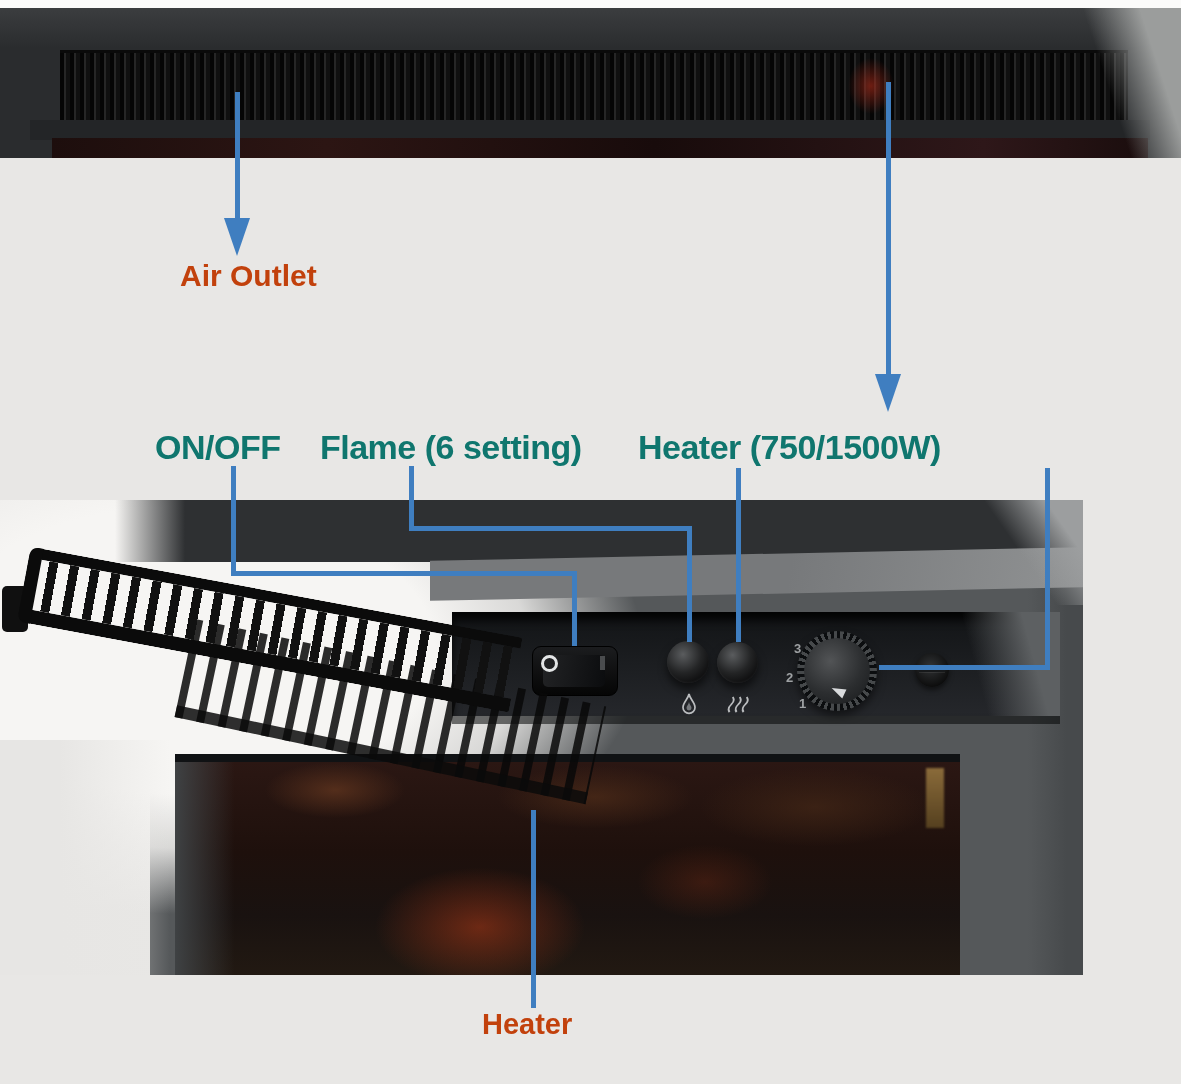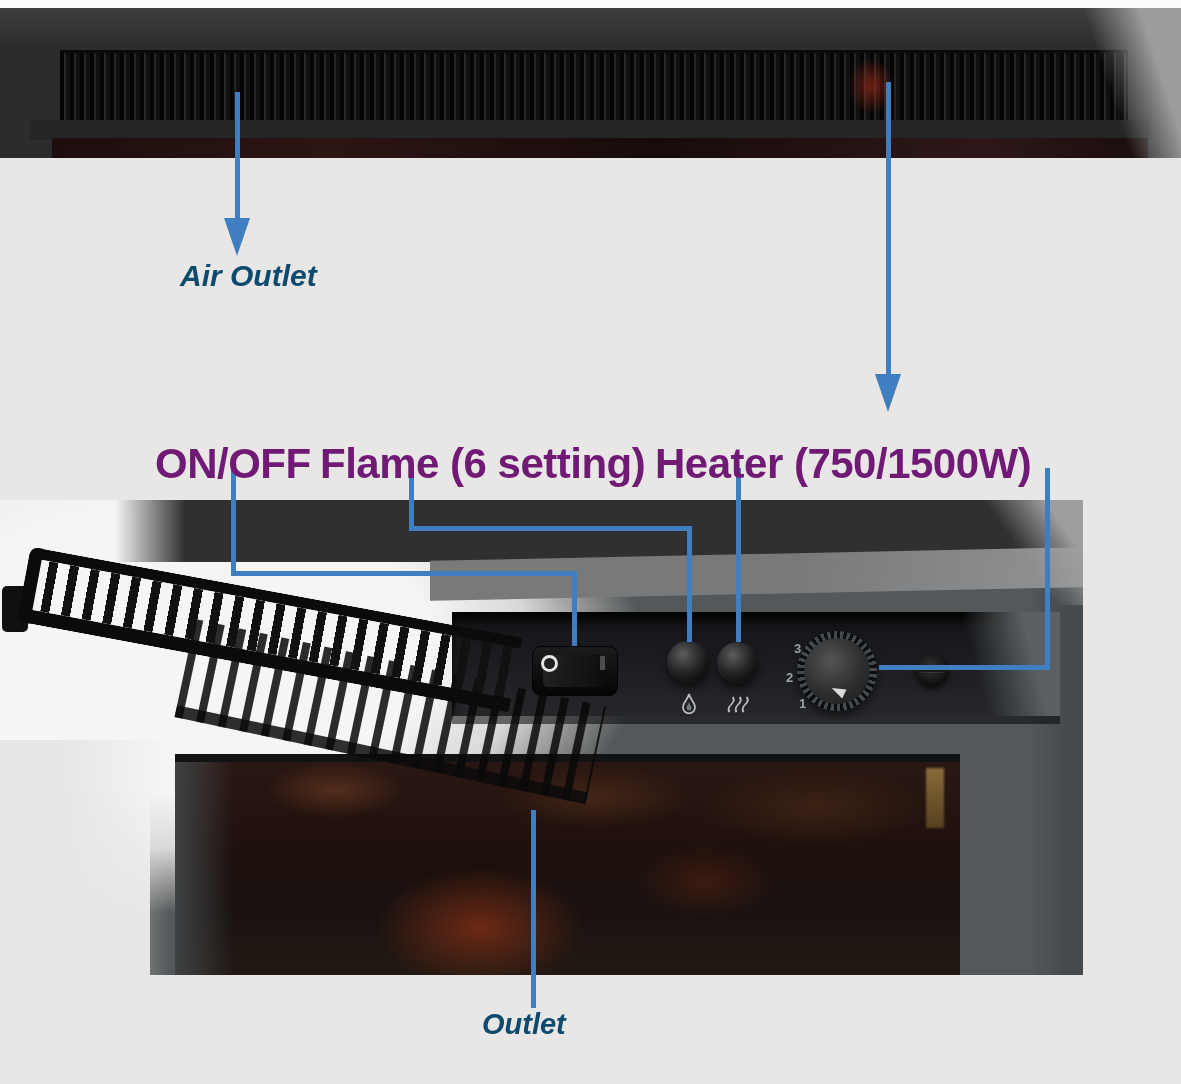--- a/index.html
+++ b/index.html
@@ -10,26 +10,26 @@
   }
   .abs{position:absolute;}
   
   .seg{position:absolute; background:#3f7ec0;}
   .arrowhead{
     position:absolute; width:0; height:0;
     border-left:13px solid transparent; border-right:13px solid transparent;
     border-top:38px solid #3f7ec0;
   }
   .lbl-dark{
-    position:absolute; font-weight:bold; font-size:42px; letter-spacing:-0.5px;
-    color:#701a75; white-space:nowrap;margin-top:12px;
+    position:absolute; font-weight:bold; font-size:34px; letter-spacing:-0.5px;
+    color:#0f766e; white-space:nowrap;
   }
   .lbl-blue{
     position:absolute; font-weight:bold; font-size:30px;
-    color:#0c4a6e; white-space:nowrap;font-style:italic;
+    color:#c2410c; white-space:nowrap;
   }
   
   .top-photo{position:absolute; left:0; top:8px; width:1181px; height:150px; background:#2a2c2e; overflow:hidden;}
   .tp-top{position:absolute; left:0; top:0; width:100%; height:40px; background:linear-gradient(#3b3d3f,#2a2c2e);}
   .tp-grille{
     position:absolute; left:60px; top:42px; width:1068px; height:68px;
     background:repeating-linear-gradient(90deg,#050505 0 4px,#262626 4px 6px,#101010 6px 10px);
     border-top:3px solid #0a0a0a; border-bottom:3px solid #060606;
   }
   .tp-red{position:absolute; left:848px; top:50px; width:46px; height:56px;
@@ -208,16 +208,16 @@
 
   <div class="seg" style="left:1045px; top:468px; width:5px;   height:202px;"></div>
   <div class="seg" style="left:879px;  top:665px; width:171px; height:5px;"></div>
 
   <div class="seg" style="left:531px; top:810px; width:5px; height:198px;"></div>
 
   <div class="lbl-blue" style="left:180px; top:259px;">Air Outlet</div>
 
   <div class="lbl-dark" style="left:155px; top:428px;">ON/OFF</div>
   <div class="lbl-dark" style="left:320px; top:428px;">Flame (6 setting)</div>
-  <div class="lbl-dark" style="left:655px; top:428px;">Heater (750/1500W)</div>
-
-  <div class="lbl-blue" style="left:482px; top:1008px; font-size:29px;">Outlet</div>
+  <div class="lbl-dark" style="left:638px; top:428px;">Heater (750/1500W)</div>
+
+  <div class="lbl-blue" style="left:482px; top:1008px; font-size:29px;">Heater</div>
 </div>
 
 </body></html>

